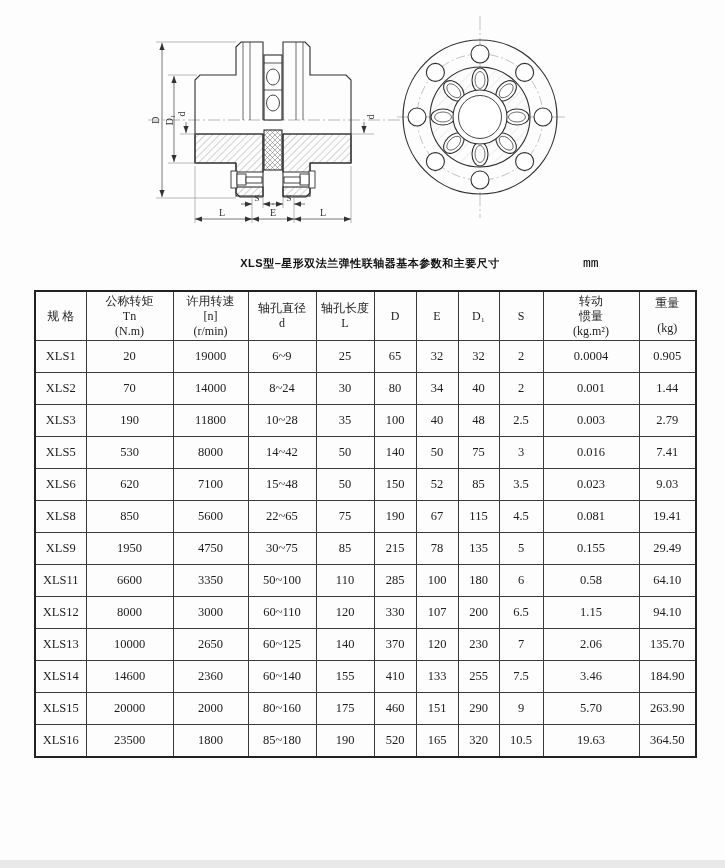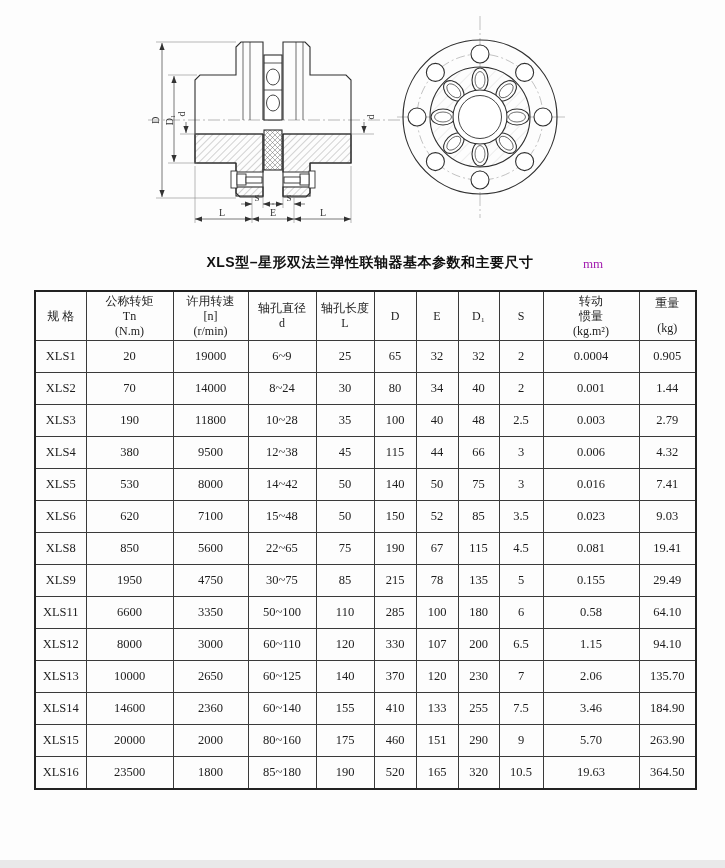--- a/index.html
+++ b/index.html
@@ -6,26 +6,26 @@
   body{
     width:725px;height:868px;position:relative;overflow:hidden;
     background:#fdfdfd;color:#1c1c1c;
     font-family:"Liberation Serif","DejaVu Serif",serif;
   }
   .drawing{position:absolute;top:0;left:0;width:725px;height:248px;}
   .title-row{position:absolute;top:253px;left:0;width:725px;height:24px;text-align:center;}
   .title{
     display:inline-block;
     font-family:"Liberation Sans","DejaVu Sans",sans-serif;
-    font-size:14px;font-weight:bold;letter-spacing:0.5px;color:#111;margin-left:15px;
+    font-size:11px;font-weight:bold;letter-spacing:0.5px;color:#111;margin-left:15px;
   }
   .unit{
     position:absolute;top:3px;left:583px;
-    font-family:Liberation Serif, serif;
-    font-size:13px;color:#a21caf;
+    font-family:Liberation Mono, monospace;
+    font-size:13px;color:#000000;
   }
   table.spec{
     position:absolute;top:290px;left:34px;width:661px;
     border-collapse:collapse;table-layout:fixed;
     border:2px solid #222;
   }
   table.spec th, table.spec td{
     border:1px solid #3a3a3a;
     text-align:center;vertical-align:middle;
     font-family:"Liberation Serif","DejaVu Serif",serif;
@@ -312,33 +312,20 @@
           <td>10~28</td>
           <td>35</td>
           <td>100</td>
           <td>40</td>
           <td>48</td>
           <td>2.5</td>
           <td>0.003</td>
           <td>2.79</td>
         </tr>
         <tr>
-          <td>XLS4</td>
-          <td>380</td>
-          <td>9500</td>
-          <td>12~38</td>
-          <td>45</td>
-          <td>115</td>
-          <td>44</td>
-          <td>66</td>
-          <td>3</td>
-          <td>0.006</td>
-          <td>4.32</td>
-        </tr>
-        <tr>
           <td>XLS5</td>
           <td>530</td>
           <td>8000</td>
           <td>14~42</td>
           <td>50</td>
           <td>140</td>
           <td>50</td>
           <td>75</td>
           <td>3</td>
           <td>0.016</td>

